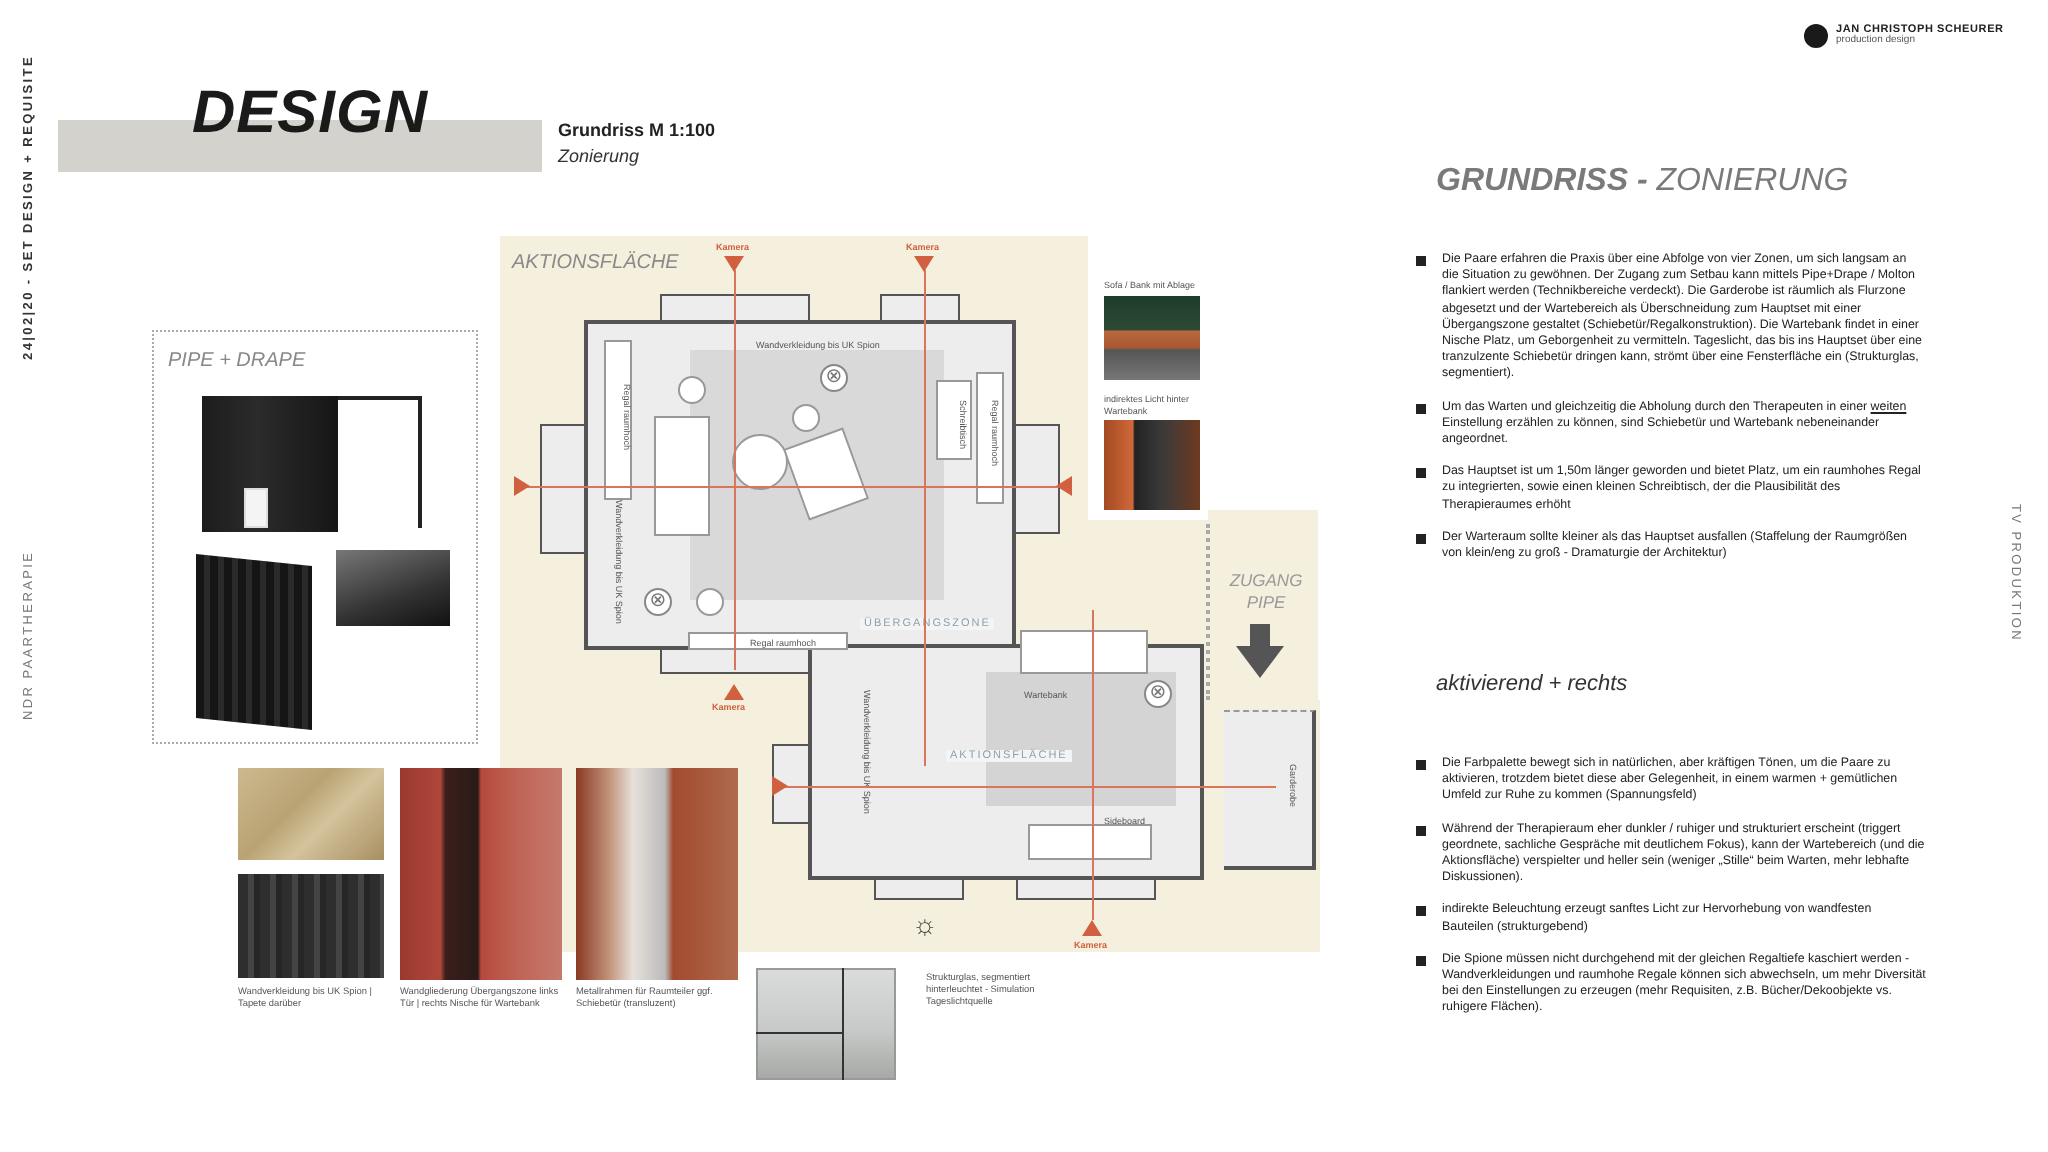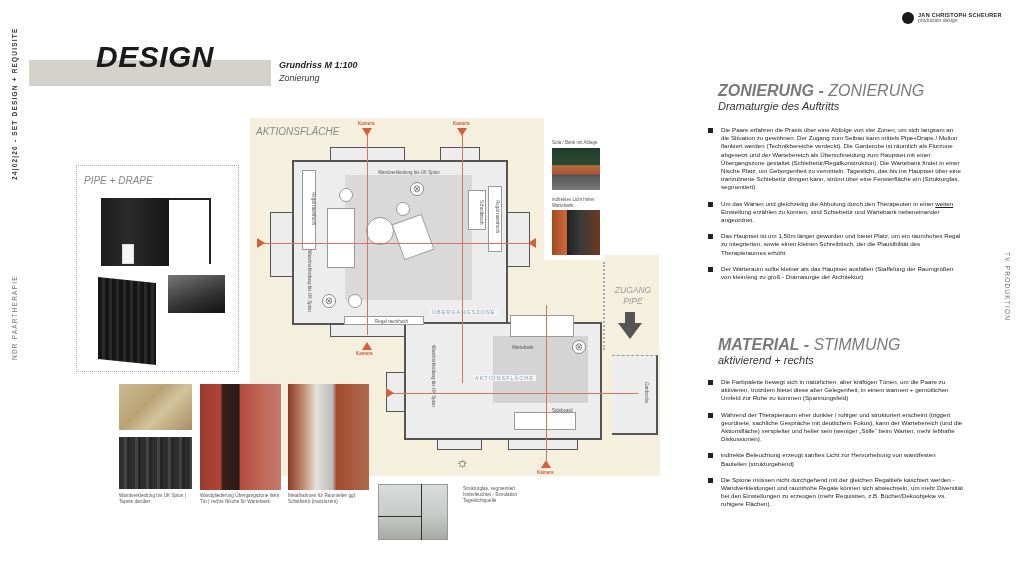--- a/index.html
+++ b/index.html
@@ -17,21 +17,21 @@
   
   .logo { left: 902px; top: 12px; display: flex; align-items: center; gap: 4px; }
   .logo-dot { width: 12px; height: 12px; border-radius: 50%; background: #1a1a1a; }
   .logo-text { line-height: 1; }
   .logo-name { font-size: 5.5px; font-weight: bold; letter-spacing: 0.3px; color: #222; }
   .logo-sub { font-size: 5px; color: #555; }
 
   
   .title-band { left: 29px; top: 60px; width: 242px; height: 26px; background: #d3d2cc; }
   .title { left: 96px; top: 40px; font-size: 30px; font-weight: bold; font-style: italic; color: #1a1a1a; letter-spacing: 0.5px; }
-  .subtitle1 { left: 279px; top: 60px; font-size: 9px; font-weight: bold; font-style: italic; }
+  .subtitle1 { left: 279px; top: 60px; font-size: 9px; font-weight: bold; }
   .subtitle2 { left: 279px; top: 73px; font-size: 9px; font-style: italic; color: #333; }
 
   
   .pipe-box { left: 76px; top: 165px; width: 163px; height: 207px; border: 1px dotted #aaa; }
   .pipe-title { left: 84px; top: 175px; font-size: 10px; font-style: italic; color: #888; }
   .drape1 { left: 101px; top: 198px; width: 68px; height: 68px; background: linear-gradient(90deg,#1c1c1c,#2b2b2b 40%,#161616); }
   .drape1-frame { left: 169px; top: 198px; width: 42px; height: 66px; border-top: 2px solid #222; border-right: 2px solid #222; }
   .chair { left: 122px; top: 244px; width: 12px; height: 20px; border: 1px solid #ddd; background: #f4f4f4; }
   .drape2 { left: 98px; top: 280px; width: 58px; height: 82px; background: repeating-linear-gradient(90deg,#151515 0 4px,#2a2a2a 4px 7px); transform: skewY(6deg); }
   .drape-detail { left: 168px; top: 275px; width: 57px; height: 38px; background: linear-gradient(160deg,#777,#333 60%,#111); }
@@ -239,33 +239,31 @@
 <div class="mat m-glass"></div>
 <div class="abs glass-line-v"></div>
 <div class="abs glass-line-h"></div>
 
 <div class="mat-cap" style="left:119px;top:493px;width:75px;">Wandverkleidung bis UK Spion | Tapete darüber</div>
 <div class="mat-cap" style="left:200px;top:493px;width:82px;">Wandgliederung Übergangszone links Tür | rechts Nische für Wartebank</div>
 <div class="mat-cap" style="left:288px;top:493px;width:82px;">Metallrahmen für Raumteiler ggf. Schiebetür (transluzent)</div>
 <div class="mat-cap" style="left:463px;top:486px;width:72px;">Strukturglas, segmentiert hinterleuchtet - Simulation Tageslichtquelle</div>
 
 <div class="abs" style="left:718px;top:82px;">
-  <div class="rc-h"><span>ZONIERUNG -</span><span class="light"> ZONIERUNG</span></div>
-  <div class="rc-sub">Dramaturgie des Auftritts</div>
+  <div class="rc-h"><span>GRUNDRISS -</span><span class="light"> ZONIERUNG</span></div>
 </div>
 
 <div class="bullets" style="top:126px;">
   <div class="bullet">Die Paare erfahren die Praxis über eine Abfolge von vier Zonen, um sich langsam an die Situation zu gewöhnen. Der Zugang zum Setbau kann mittels Pipe+Drape / Molton flankiert werden (Technikbereiche verdeckt). Die Garderobe ist räumlich als Flurzone abgesetzt und der Wartebereich als Überschneidung zum Hauptset mit einer Übergangszone gestaltet (Schiebetür/Regalkonstruktion). Die Wartebank findet in einer Nische Platz, um Geborgenheit zu vermitteln. Tageslicht, das bis ins Hauptset über eine tranzulzente Schiebetür dringen kann, strömt über eine Fensterfläche ein (Strukturglas, segmentiert).</div>
   <div class="bullet"><span>Um das Warten und gleichzeitig die Abholung durch den Therapeuten in einer </span><span class="u">weiten</span><span> Einstellung erzählen zu können, sind Schiebetür und Wartebank nebeneinander angeordnet.</span></div>
   <div class="bullet">Das Hauptset ist um 1,50m länger geworden und bietet Platz, um ein raumhohes Regal zu integrierten, sowie einen kleinen Schreibtisch, der die Plausibilität des Therapieraumes erhöht</div>
   <div class="bullet">Der Warteraum sollte kleiner als das Hauptset ausfallen (Staffelung der Raumgrößen von klein/eng zu groß - Dramaturgie der Architektur)</div>
 </div>
 
 <div class="abs" style="left:718px;top:336px;">
-  <div class="rc-h"><span>MATERIAL -</span><span class="light"> STIMMUNG</span></div>
   <div class="rc-sub">aktivierend + rechts</div>
 </div>
 
 <div class="bullets" style="top:378px;">
   <div class="bullet">Die Farbpalette bewegt sich in natürlichen, aber kräftigen Tönen, um die Paare zu aktivieren, trotzdem bietet diese aber Gelegenheit, in einem warmen + gemütlichen Umfeld zur Ruhe zu kommen (Spannungsfeld)</div>
   <div class="bullet">Während der Therapieraum eher dunkler / ruhiger und strukturiert erscheint (triggert geordnete, sachliche Gespräche mit deutlichem Fokus), kann der Wartebereich (und die Aktionsfläche) verspielter und heller sein (weniger „Stille“ beim Warten, mehr lebhafte Diskussionen).</div>
   <div class="bullet">indirekte Beleuchtung erzeugt sanftes Licht zur Hervorhebung von wandfesten Bauteilen (strukturgebend)</div>
   <div class="bullet">Die Spione müssen nicht durchgehend mit der gleichen Regaltiefe kaschiert werden - Wandverkleidungen und raumhohe Regale können sich abwechseln, um mehr Diversität bei den Einstellungen zu erzeugen (mehr Requisiten, z.B. Bücher/Dekoobjekte vs. ruhigere Flächen).</div>
 </div>
 

